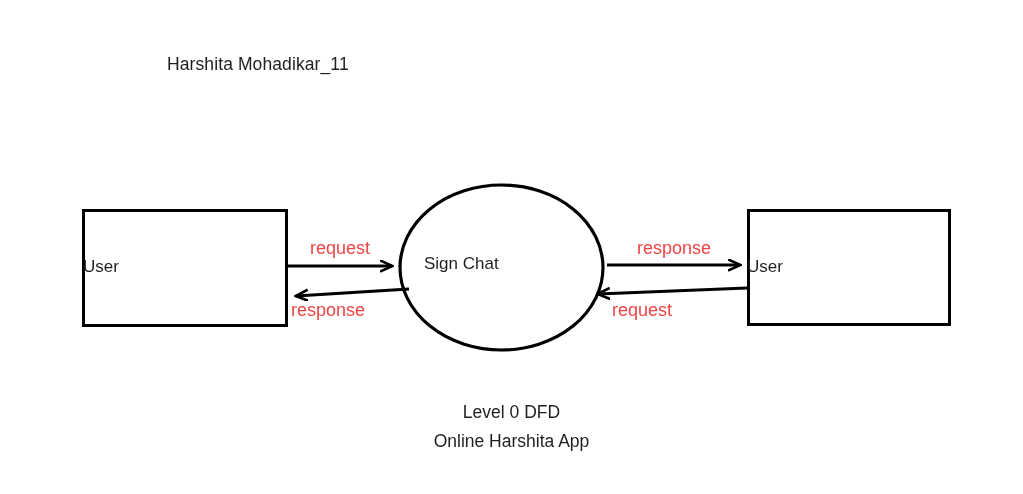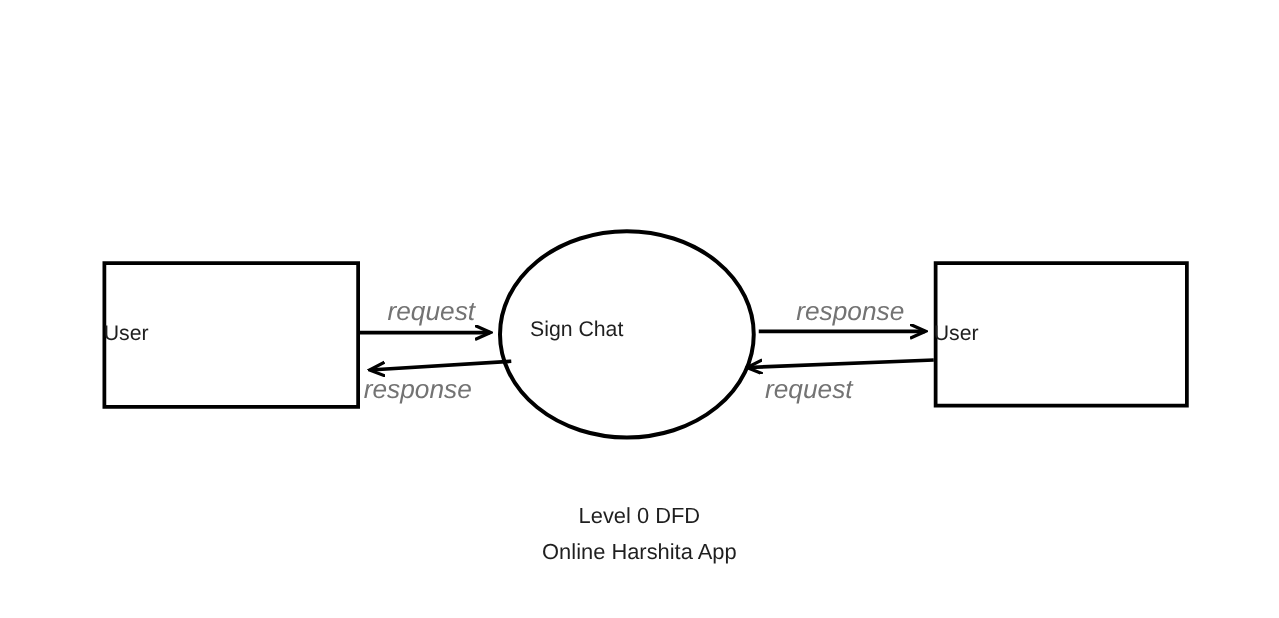--- a/index.html
+++ b/index.html
@@ -53,24 +53,23 @@
     width: 203px;
   }
   #process-label {
     left: 400px;
     top: 254px;
     width: 187px;
     padding-left: 24px;
   }
   .flow-label {
     position: absolute;
-    font-size: 21px;
-    color: #737373;
+    font-size: 18px;
+    color: #ef4444;
     white-space: nowrap;
-    font-style: italic;
   }
   #flow-label-lr-request { left: 310px; top: 238px; }
   #flow-label-rl-response { left: 291px; top: 300px; }
   #flow-label-cr-response { left: 637px; top: 238px; }
   #flow-label-rc-request  { left: 612px; top: 300px; }
   .caption-block {
     position: absolute;
     left: 0;
     top: 398px;
     width: 1023px;
@@ -106,20 +105,21 @@
 
     <line x1="287" y1="266" x2="392" y2="266" stroke="#000000" stroke-width="3" marker-end="url(#arrowhead-right)"></line>
 
     <line x1="409" y1="289" x2="296" y2="296" stroke="#000000" stroke-width="3" marker-end="url(#arrowhead-left)"></line>
 
     <line x1="607" y1="265" x2="740" y2="265" stroke="#000000" stroke-width="3" marker-end="url(#arrowhead-right)"></line>
 
     <line x1="747" y1="288" x2="598" y2="294" stroke="#000000" stroke-width="3" marker-end="url(#arrowhead-left)"></line>
   </svg>
 
+  <div class="author-name">Harshita Mohadikar_11</div>
 
   <div class="node-label" id="entity-left-label">User</div>
 
   <div class="node-label" id="process-label">Sign Chat</div>
 
   <div class="node-label" id="entity-right-label">User</div>
 
   <div class="flow-label" id="flow-label-lr-request">request</div>
 
   <div class="flow-label" id="flow-label-rl-response">response</div>

